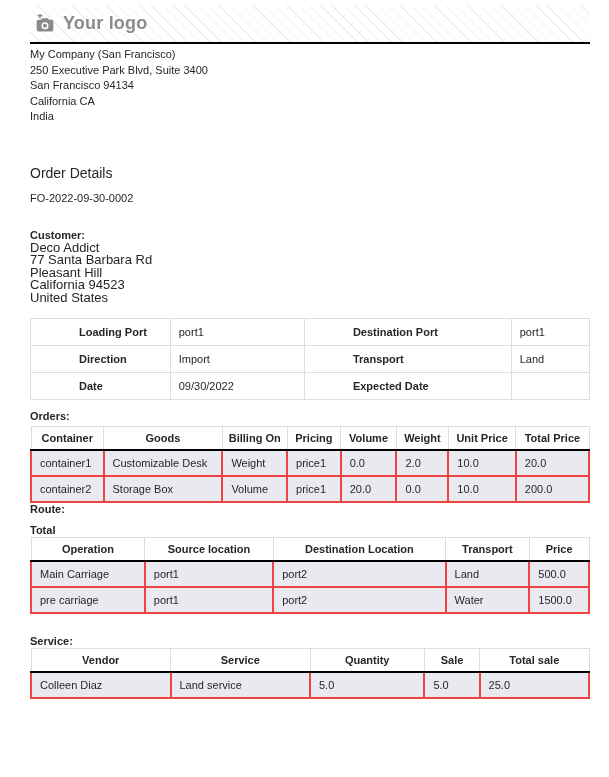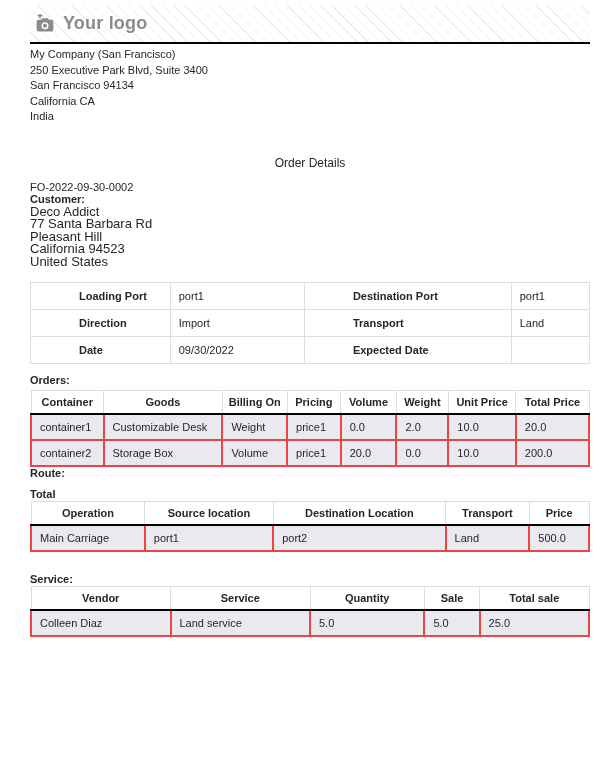--- a/index.html
+++ b/index.html
@@ -18,24 +18,24 @@
     height: 37px;
     background: repeating-linear-gradient(45deg, #ffffff 0px, #ffffff 7px, #efefef 7px, #efefef 8px);
     display: flex; align-items: center;
   }
   .logo-inner { display: flex; align-items: center; gap: 8px; padding-left: 5px; }
   .logo-text { color: #8b8b8b; font-size: 18px; font-weight: bold; letter-spacing: 0.2px; }
   .top-rule { border: none; border-top: 2px solid #000000; margin: 0 0 3px 0; }
 
   .company-block { font-size: 11px; line-height: 15.5px; margin-top: 2px; }
 
-  .doc-title { text-align: center; font-size: 12px; margin-top: 31px; }
+  .doc-title { text-align: left; font-size: 14px; margin-top: 40px; }
   .order-ref { font-size: 11px; margin-top: 11px; }
 
-  .customer-label { font-size: 11px; font-weight: bold; }
+  .customer-label { font-size: 11px; font-weight: bold; margin-top: 25px; }
   .customer-block { font-size: 13px; line-height: 12.5px; margin-top: 1px; }
 
   
   .info-table { width: 100%; border-collapse: collapse; margin-top: 14px; font-size: 11px; table-layout: fixed; }
   .info-table td { border: 1px solid #dcdde2; height: 27px; padding: 0 8px; vertical-align: middle; }
   .info-table td.lbl { font-weight: bold; padding-left: 48px; }
 
   .section-label { font-size: 11px; font-weight: bold; line-height: 13px; }
   .orders-label { margin-top: 10px; margin-bottom: 3px; }
   .total-label { margin-top: 8px; }
@@ -198,20 +198,27 @@
       </tr>
     </thead>
     <tbody>
       <tr>
         <td>Main Carriage</td>
         <td>port1</td>
         <td>port2</td>
         <td>Land</td>
         <td>500.0</td>
       </tr>
+      <tr>
+        <td>pre carriage</td>
+        <td>port1</td>
+        <td>port2</td>
+        <td>Water</td>
+        <td>1500.0</td>
+      </tr>
     </tbody>
   </table>
 
   <div class="section-label service-label">Service:</div>
   <table class="data-table">
     <colgroup>
       <col style="width:25%">
         <col style="width:25%">
         <col style="width:20.5%">
         <col style="width:9.9%">

